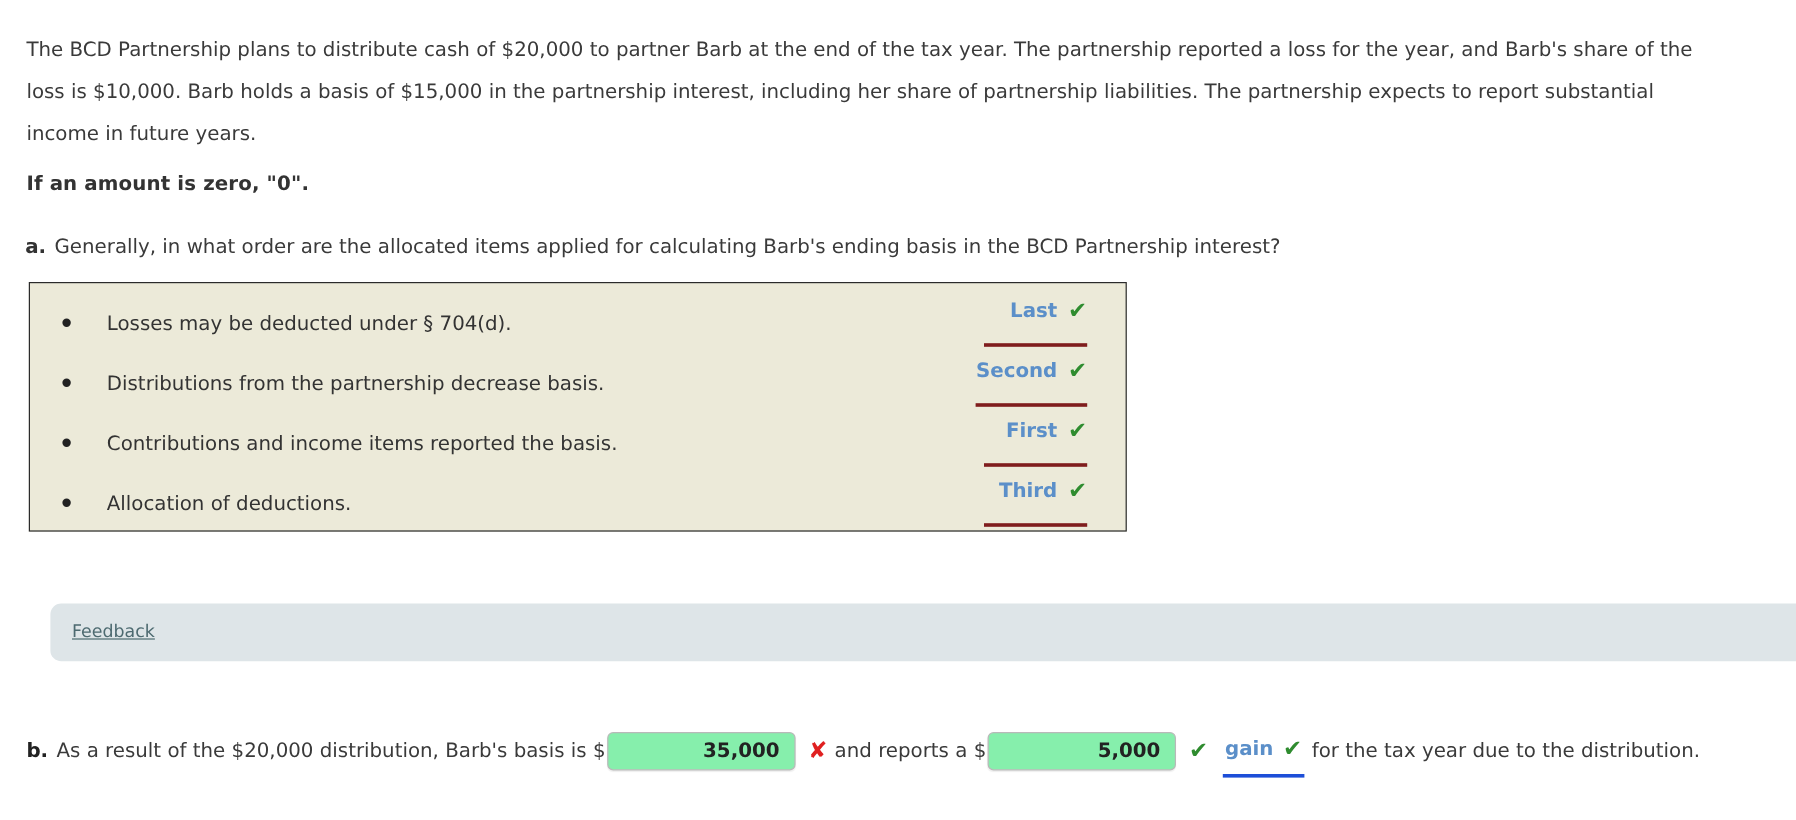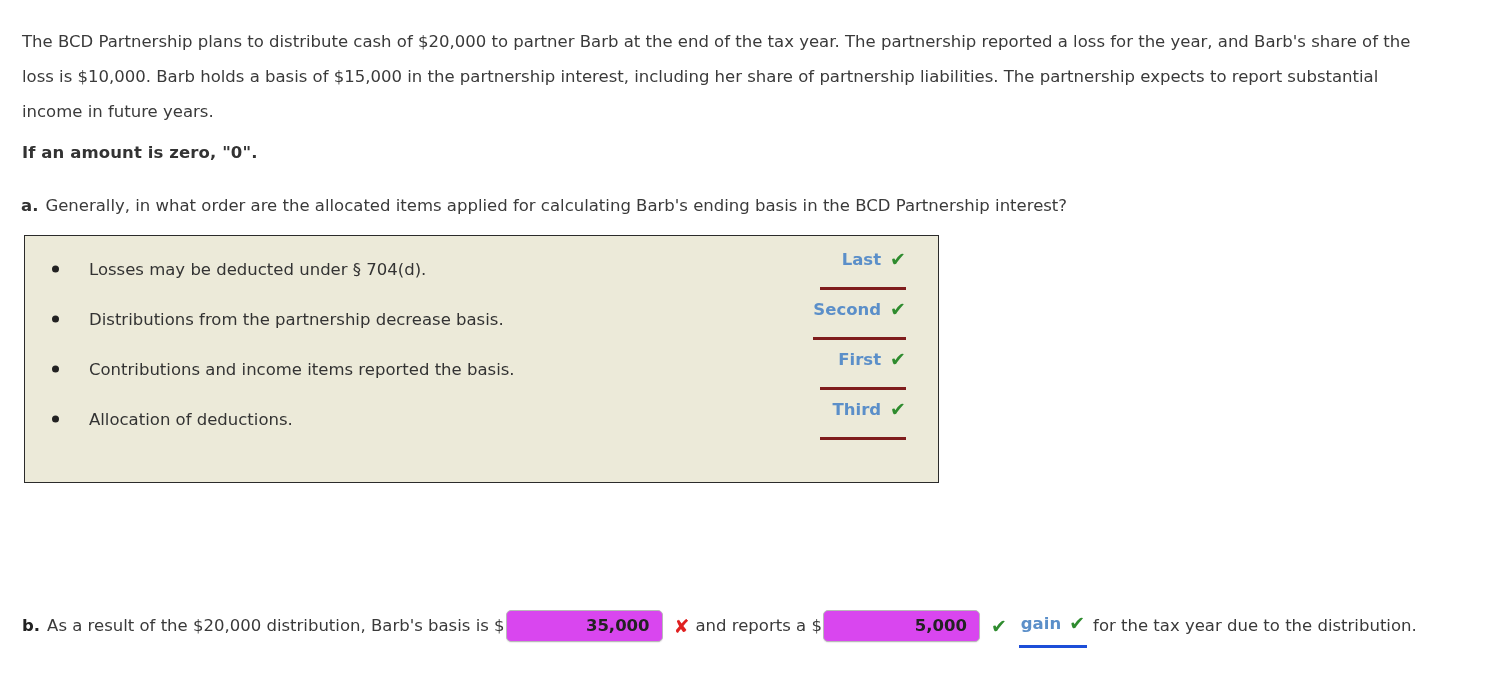--- a/index.html
+++ b/index.html
@@ -59,21 +59,21 @@
     color: #333333;
     margin-right: 7px;
   }
 
   
   .answer-box {
     position: absolute;
     left: 24px;
     top: 235px;
     width: 915px;
-    height: 248px;
+    height: 208px;
     background: #ecead9;
     border: 1px solid #2b2b2b;
     box-sizing: border-box;
     padding: 0;
   }
   .answer-row {
     position: relative;
     height: 50px;
     display: flex;
     align-items: center;
@@ -162,21 +162,21 @@
     font-weight: bold;
     color: #222222;
     margin-right: 7px;
   }
 
   .numfield {
     display: inline-block;
     width: 157px;
     height: 32px;
     line-height: 32px;
-    background: #d946ef;
+    background: #86efac;
     border: 1px solid #b9b9b9;
     border-radius: 5px;
     box-shadow: 0 1px 1px rgba(0,0,0,0.07);
     box-sizing: border-box;
     text-align: right;
     padding-right: 12px;
     font-size: 16.5px;
     font-weight: bold;
     color: #222222;
     vertical-align: middle;
@@ -259,18 +259,21 @@
       <span class="bullet"></span>
       <span class="answer-text">Allocation of deductions.</span>
       <span class="dropdown-cell">
         <span class="dropdown-value">Third</span>
         <span class="check">✔</span>
       </span>
     </div>
 
   </div>
 
+  <div class="feedback-strip">
+    <span class="feedback-link">Feedback</span>
+  </div>
 
   <div class="part-b">
     <span class="qlabel">b.</span><span>As a result of the $20,000 distribution, Barb's basis is $</span><input class="numfield" type="text" readonly="" value="35,000" style=""><span class="xmark">✘</span><span>and reports a $</span><input class="numfield" type="text" readonly="" value="5,000" style=""><span class="check-inline">✔</span><span class="dropdown-inline"><span class="dropdown-value">gain</span><span class="check">✔</span></span><span>for the tax year due to the distribution.</span>
   </div>
 
 </div>
 
 </body></html>

